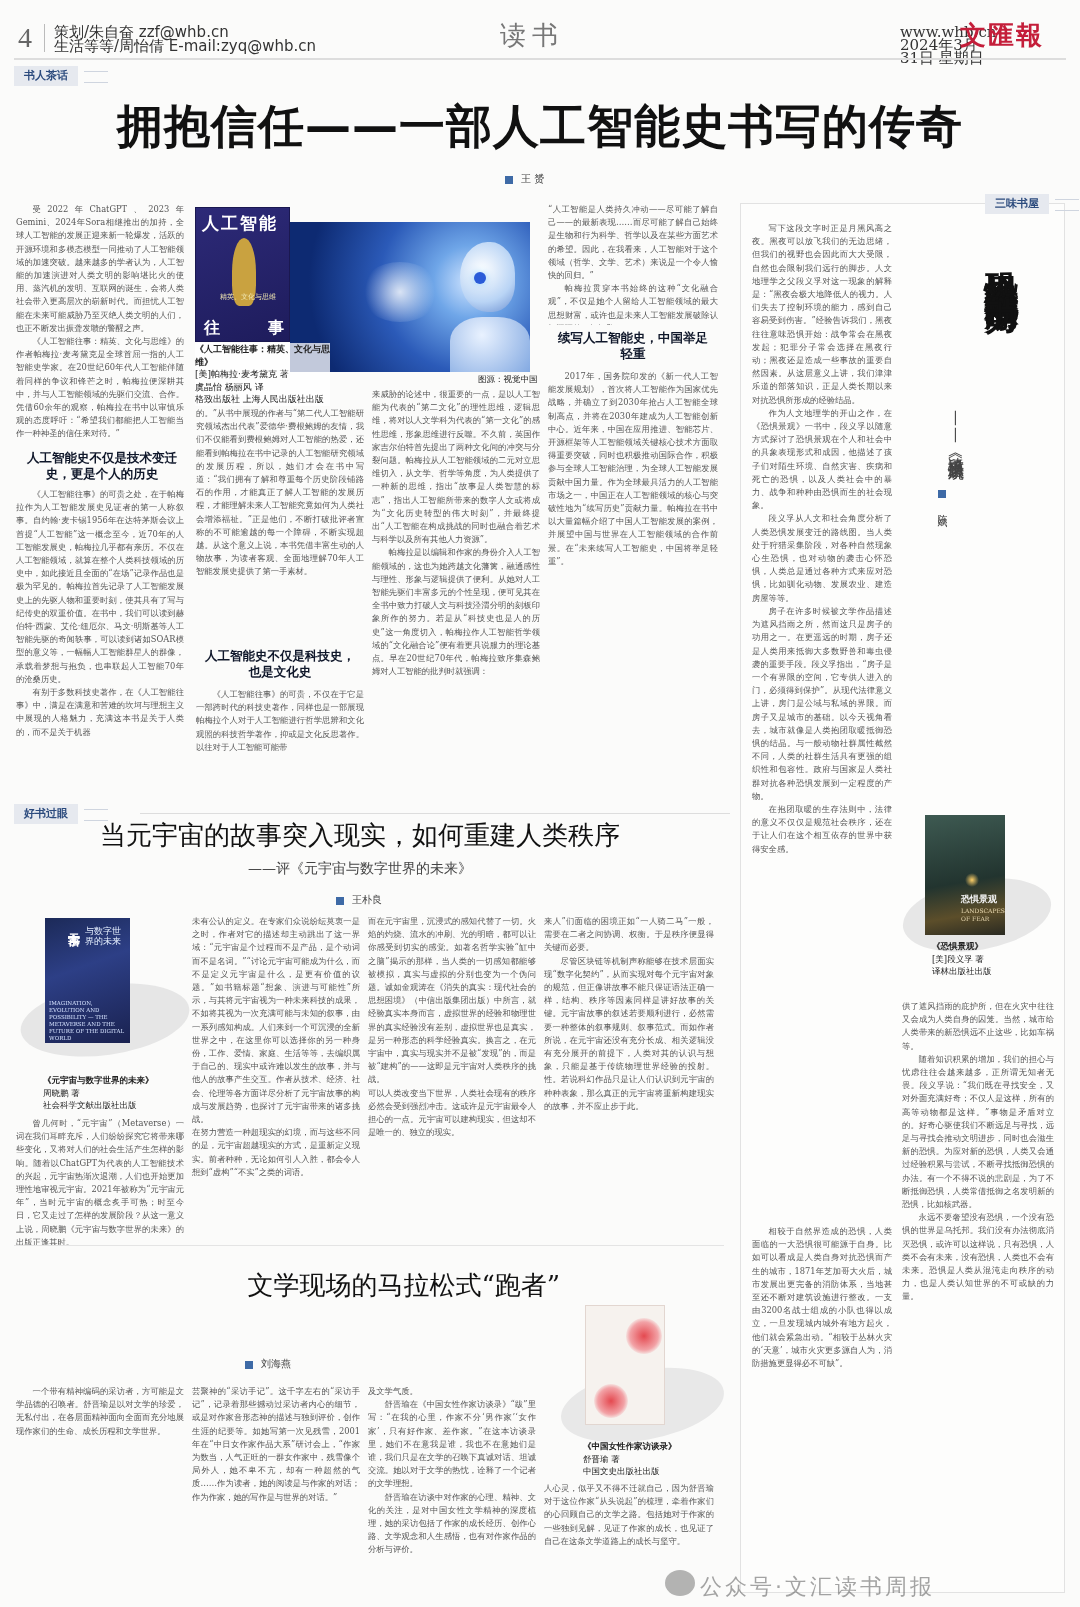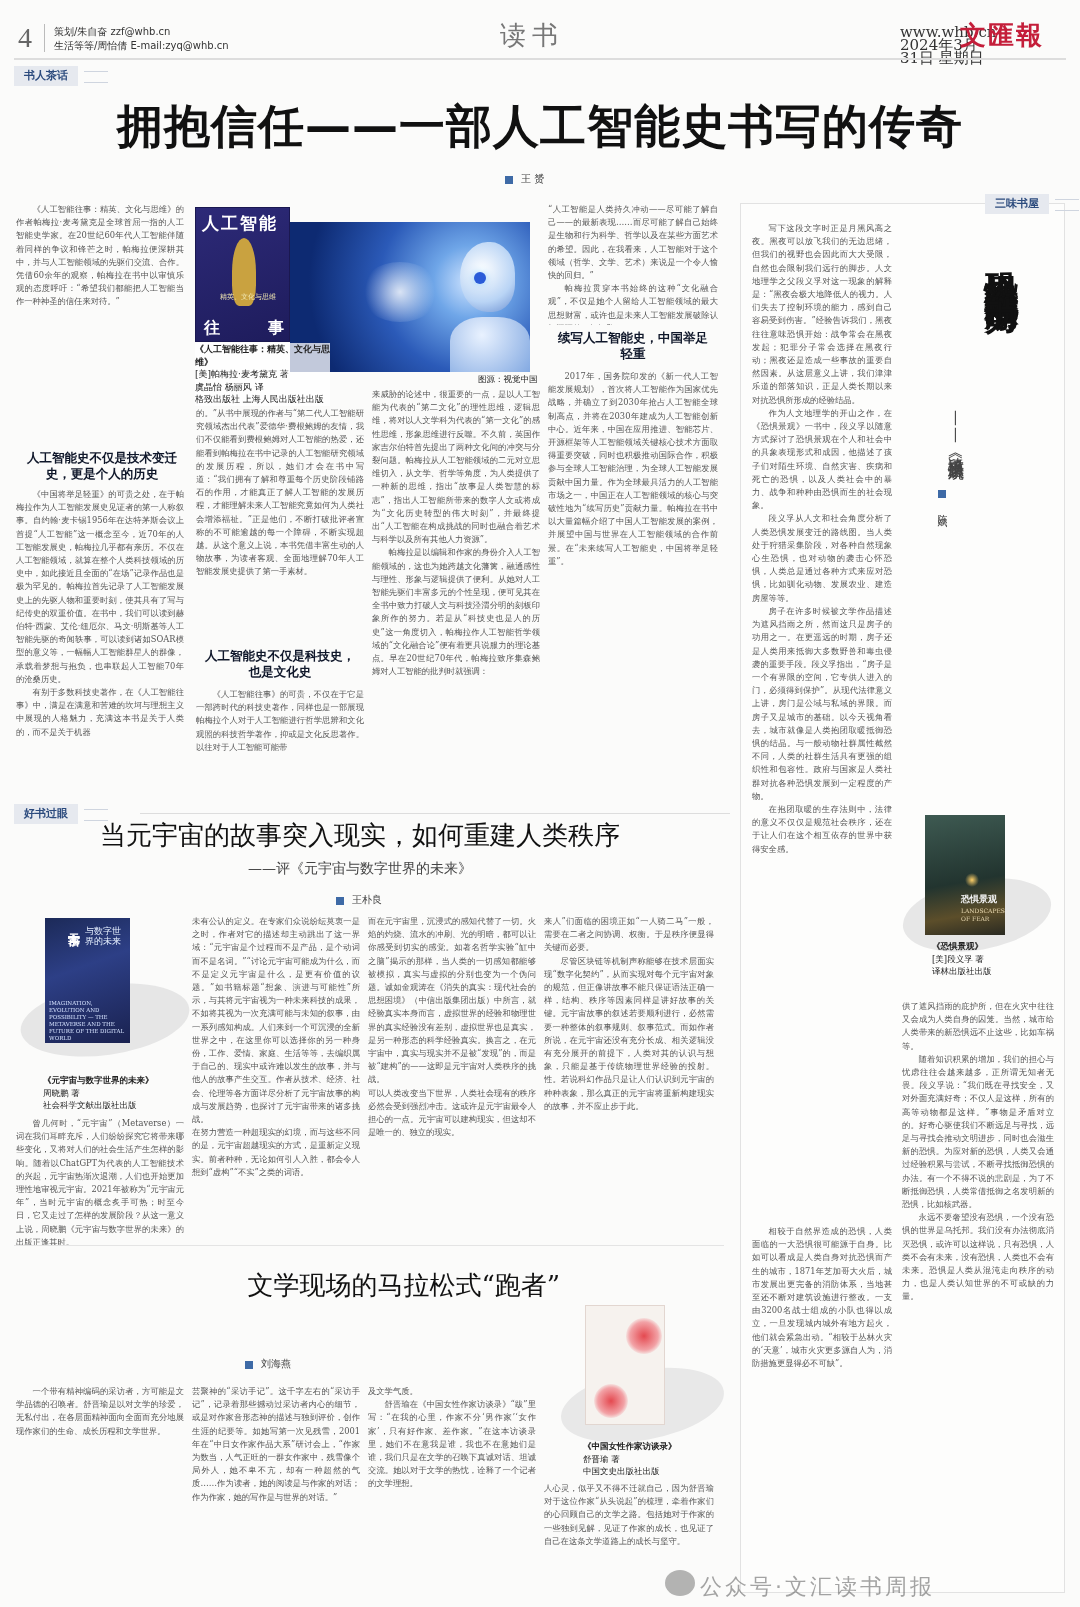--- a/index.html
+++ b/index.html
@@ -4,21 +4,21 @@
 <style>
   * { box-sizing: border-box; margin: 0; padding: 0; }
   body { width: 1080px; height: 1607px; background: #fbfbfa; font-family: "DejaVu Serif", serif; color: #333; overflow: hidden; position: relative; }
   .abs { position: absolute; }
   .serif { font-family: "DejaVu Serif", "Liberation Serif", serif; }
   .sans { font-family: "DejaVu Sans", "Liberation Sans", sans-serif; }
 
   
   .page-num { left: 18px; top: 22px; font-size: 28px; color: #666; font-family: "Liberation Serif", serif; }
   .mast-div { left: 44px; top: 24px; width: 1px; height: 28px; background: #bbb; }
-  .mast-credits { left: 54px; top: 25px; font-size: 10px; line-height: 14px; color: #333; }
+  .mast-credits { left: 54px; top: 25px; font-size: 15px; line-height: 14px; color: #333; }
   .section-name { left: 500px; top: 18px; font-size: 26px; color: #777; letter-spacing: 6px; font-weight: 300; }
   .mast-right-small { left: 900px; top: 26px; font-size: 15px; line-height: 13px; text-align: left; color: #333; width: 90px; }
   .brand { left: 960px; top: 18px; font-size: 26px; color: #c41e3a; font-weight: bold; letter-spacing: 2px; }
   .mast-rule { left: 14px; top: 58px; width: 1052px; height: 2px; background: #ddd; }
 
   .column-tag { height: 20px; padding: 0 10px; background: #e6e9ef; color: #2b4a7d; font-size: 11px; font-weight: bold; line-height: 20px; font-family: "DejaVu Sans", sans-serif; }
   .column-tag::after { content: ""; position: absolute; right: -30px; top: 5px; width: 24px; height: 10px; border-top: 1px solid #cfd5df; border-bottom: 1px solid #cfd5df; }
 
   .headline-1 { left: 0; width: 1080px; top: 96px; text-align: center; font-size: 46px; font-weight: 900; color: #111; font-family: "DejaVu Sans", sans-serif; letter-spacing: 1px; }
   .byline { font-size: 10px; color: #444; }
@@ -95,25 +95,26 @@
 <div class="abs brand">文匯報</div>
 <div class="abs mast-rule"></div>
 
 <div class="abs column-tag" style="left:14px;top:66px;">书人茶话</div>
 <div class="abs headline-1">拥抱信任——一部人工智能史书写的传奇</div>
 <div class="abs byline" style="left:505px;top:172px;">
   <span class="sq"></span><span>王 赟</span>
 </div>
 
 <div class="abs body-text" style="left:16px;top:203px;width:168px;height:238px;">
+  <p>受2022年ChatGPT、2023年Gemini、2024年Sora相继推出的加持，全球人工智能的发展正迎来新一轮爆发，活跃的开源环境和多模态模型一同推动了人工智能领域的加速突破。越来越多的学者认为，人工智能的加速演进对人类文明的影响堪比火的使用、蒸汽机的发明、互联网的诞生，会将人类社会带入更高层次的崭新时代。而担忧人工智能在未来可能威胁乃至灭绝人类文明的人们，也正不断发出振聋发聩的警醒之声。</p>
   <p>《人工智能往事：精英、文化与思维》的作者帕梅拉·麦考黛克是全球首屈一指的人工智能史学家。在20世纪60年代人工智能伴随着同样的争议和锋芒之时，帕梅拉便深耕其中，并与人工智能领域的先驱们交流、合作。凭借60余年的观察，帕梅拉在书中以审慎乐观的态度呼吁：“希望我们都能把人工智能当作一种神圣的信任来对待。”</p>
 </div>
 <div class="abs subhead" style="left:22px;top:450px;width:160px;text-align:center;">人工智能史不仅是技术变迁史，更是个人的历史</div>
 <div class="abs body-text" style="left:16px;top:488px;width:168px;height:295px;">
-  <p>《中国将举足轻重》的可贵之处，在于帕梅拉作为人工智能发展史见证者的第一人称叙事。自约翰·麦卡锡1956年在达特茅斯会议上首提“人工智能”这一概念至今，近70年的人工智能发展史，帕梅拉几乎都有亲历。不仅在人工智能领域，就算在整个人类科技领域的历史中，如此接近且全面的“在场”记录作品也是极为罕见的。帕梅拉首先记录了人工智能发展史上的先驱人物和重要时刻，使其具有了写与纪传史的双重价值。在书中，我们可以读到赫伯特·西蒙、艾伦·纽厄尔、马文·明斯基等人工智能先驱的奇闻轶事，可以读到诸如SOAR模型的意义等，一幅幅人工智能群星人的群像，承载着梦想与抱负，也串联起人工智能70年的沧桑历史。</p>
+  <p>《人工智能往事》的可贵之处，在于帕梅拉作为人工智能发展史见证者的第一人称叙事。自约翰·麦卡锡1956年在达特茅斯会议上首提“人工智能”这一概念至今，近70年的人工智能发展史，帕梅拉几乎都有亲历。不仅在人工智能领域，就算在整个人类科技领域的历史中，如此接近且全面的“在场”记录作品也是极为罕见的。帕梅拉首先记录了人工智能发展史上的先驱人物和重要时刻，使其具有了写与纪传史的双重价值。在书中，我们可以读到赫伯特·西蒙、艾伦·纽厄尔、马文·明斯基等人工智能先驱的奇闻轶事，可以读到诸如SOAR模型的意义等，一幅幅人工智能群星人的群像，承载着梦想与抱负，也串联起人工智能70年的沧桑历史。</p>
   <p>有别于多数科技史著作，在《人工智能往事》中，满是在满意和苦难的坎坷与理想主义中展现的人格魅力，充满这本书是关于人类的，而不是关于机器</p>
 </div>
 
 <div class="abs robot-img">
   <div class="glow"></div>
   <div class="head"></div>
   <div class="eye"></div>
   <div class="body"></div>
 </div>
 <div class="abs ai-book">
@@ -233,20 +234,21 @@
 </div>
 <div class="abs body-text" style="left:16px;top:1385px;width:168px;height:215px;">
   <p>一个带有精神编码的采访者，方可能是文学品德的召唤者。舒晋瑜是以对文学的珍爱，无私付出，在各层面精神面向全面而充分地展现作家们的生命、成长历程和文学世界。</p>
 </div>
 <div class="abs body-text" style="left:192px;top:1385px;width:168px;height:215px;">
   <p style="text-indent:0">芸聚神的“采访手记”。这千字左右的“采访手记”，记录着那些撼动过采访者内心的细节，或是对作家音形态神的描述与独到评价，创作生涯的纪要等。如她写第一次见残雪，2001年在“中日女作家作品大系”研讨会上，“作家为数当，人气正旺的一群女作家中，残雪像个局外人，她不卑不亢，却有一种超然的气质……作为读者，她的阅读是与作家的对话；作为作家，她的写作是与世界的对话。”</p>
 </div>
 <div class="abs body-text" style="left:368px;top:1385px;width:168px;height:215px;">
   <p style="text-indent:0">及文学气质。</p>
   <p>舒晋瑜在《中国女性作家访谈录》“跋”里写：“在我的心里，作家不分‘男作家’‘女作家’，只有好作家、差作家。”在这本访谈录里，她们不在意我是谁，我也不在意她们是谁，我们只是在文学的召唤下真诚对话、坦诚交流。她以对于文学的热忱，诠释了一个记者的文学理想。</p>
+  <p>舒晋瑜在访谈中对作家的心理、精神、文化的关注，是对中国女性文学精神的深度梳理，她的采访包括了作家的成长经历、创作心路、文学观念和人生感悟，也有对作家作品的分析与评价。</p>
 </div>
 <div class="abs women-book-bg"></div>
 <div class="abs women-book">
   <div class="flower" style="left:40px;top:12px;width:36px;height:36px;"></div>
   <div class="flower" style="left:8px;top:78px;width:34px;height:34px;"></div>
 </div>
 <div class="abs women-caption">
   <div style="font-weight:bold">《中国女性作家访谈录》</div>
   <div>舒晋瑜 著</div>
   <div>中国文史出版社出版</div>

